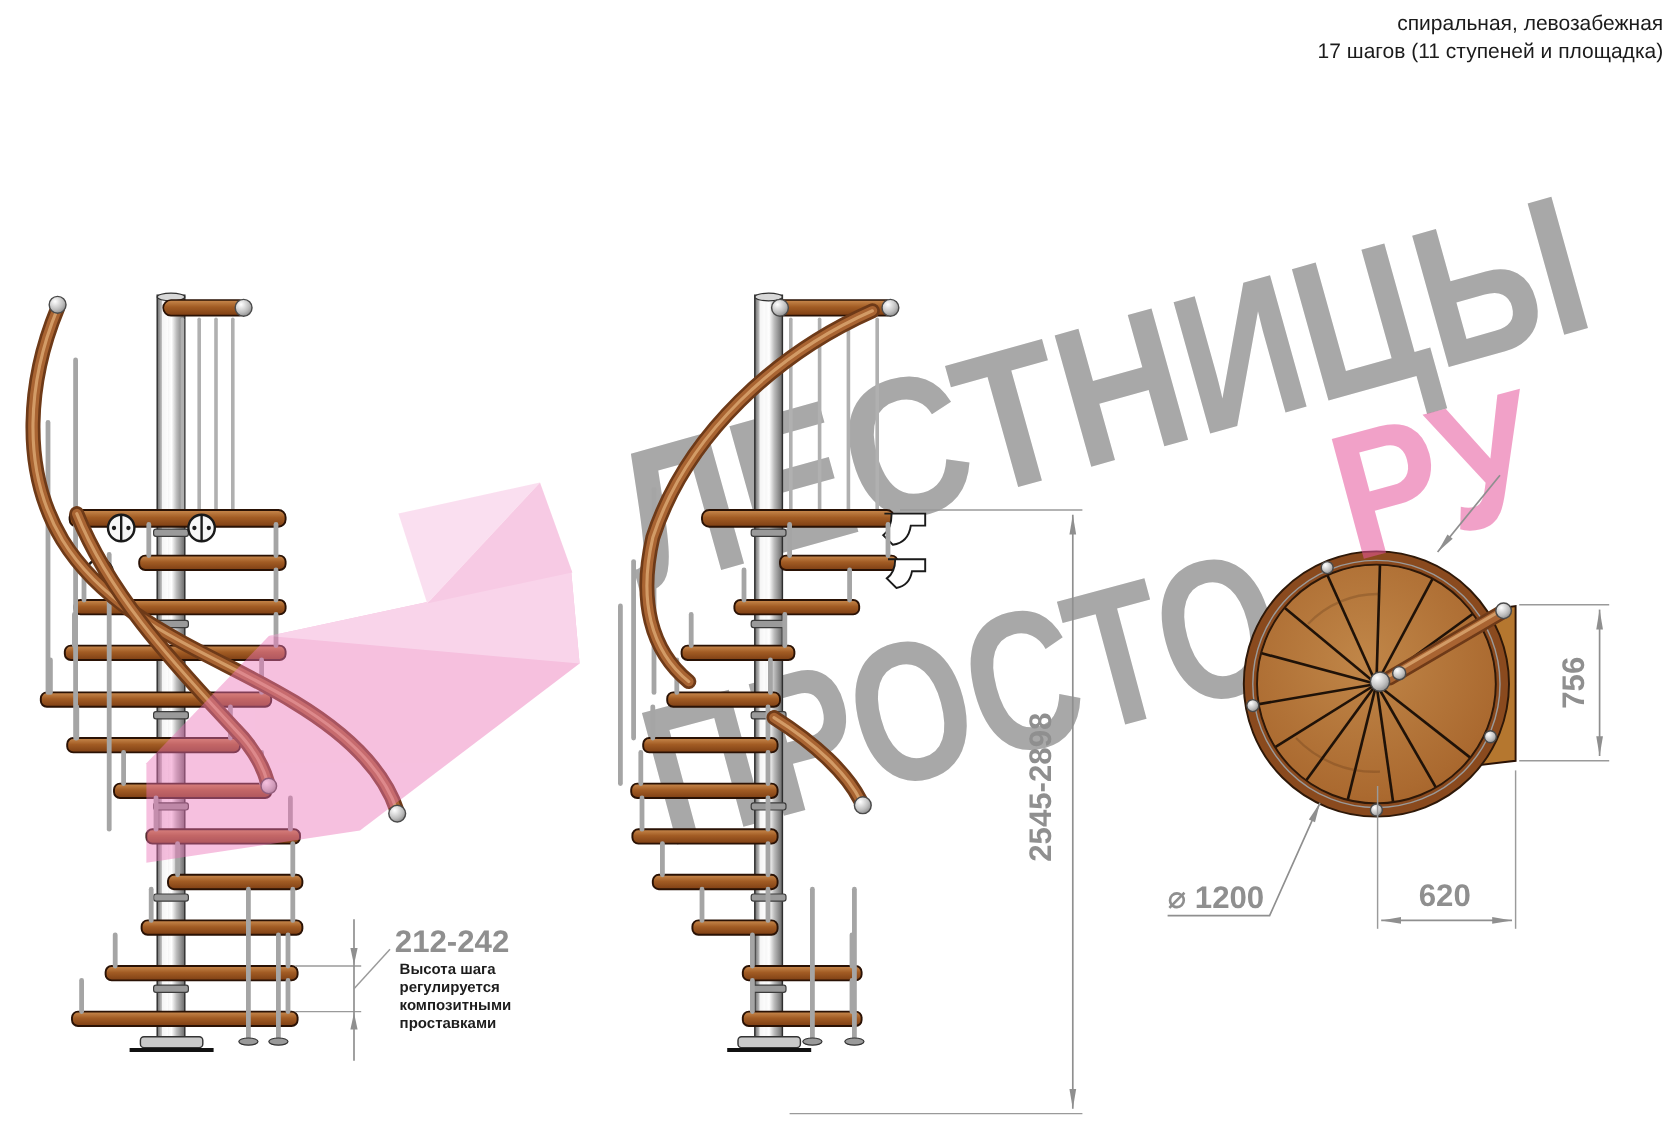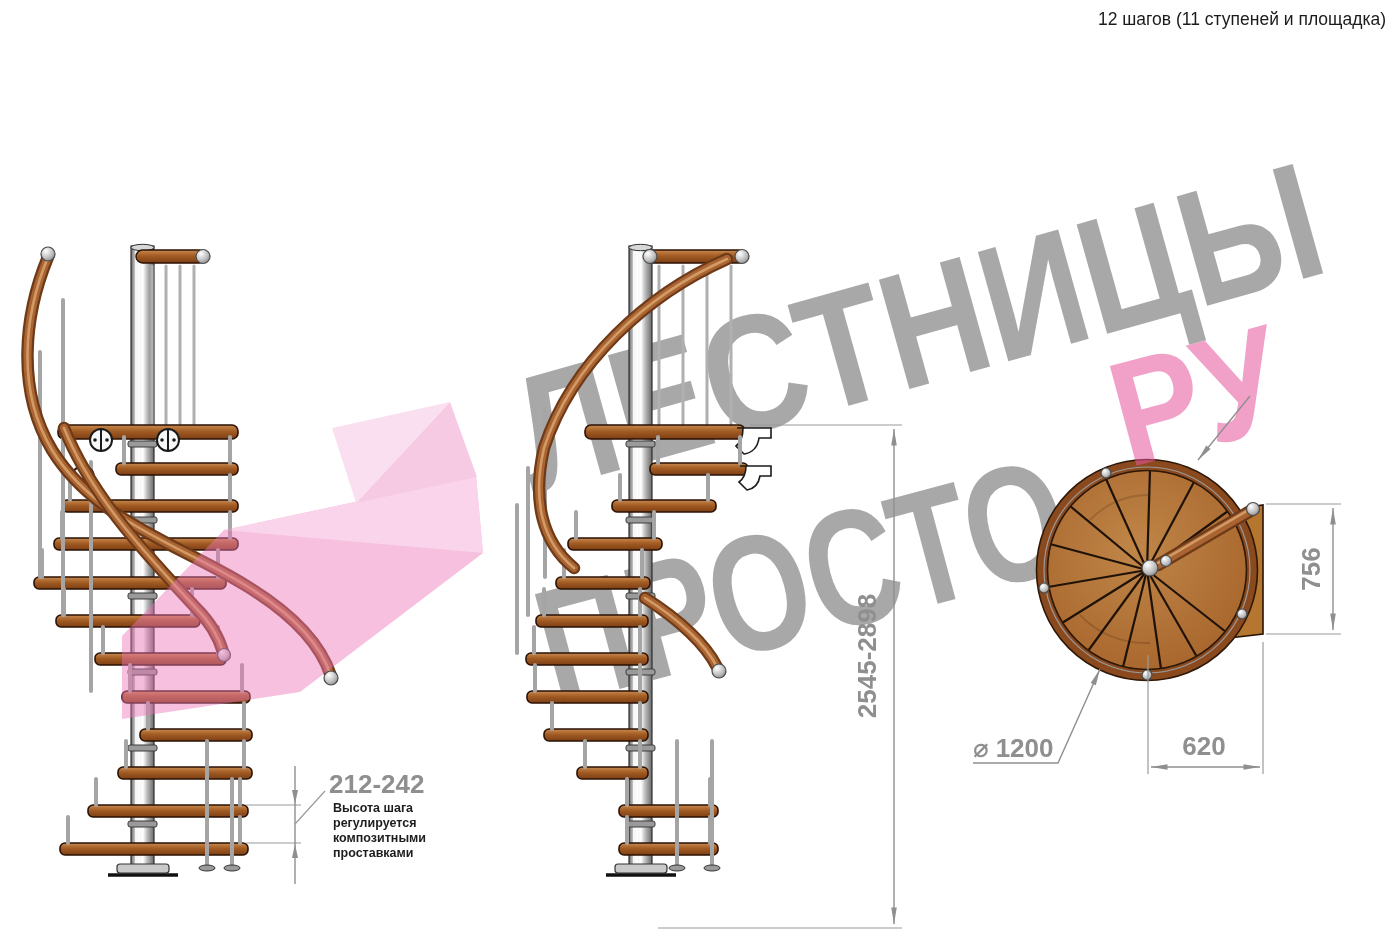--- a/index.html
+++ b/index.html
@@ -343,16 +343,17 @@
     <g>
       <polyline class="dimline" points="973,763 1058,763 1100,669" fill="none" marker-end="url(#dimarrow)"></polyline>
       <text class="dimtext" x="973" y="757" text-anchor="start"><tspan>⌀</tspan><tspan dx="7">1200</tspan></text>
     </g>
 
     <line class="dimline" x1="1250" y1="396" x2="1198" y2="460" marker-end="url(#dimarrow)"></line>
   </g>
 </svg>
 
 <div class="title-block">
-  <div>12 шагов (11 ступеней и площадка)</div>
+  <div>спиральная, левозабежная</div>
+  <div>17 шагов (11 ступеней и площадка)</div>
 </div>
 
 </div>
 
 </body></html>

